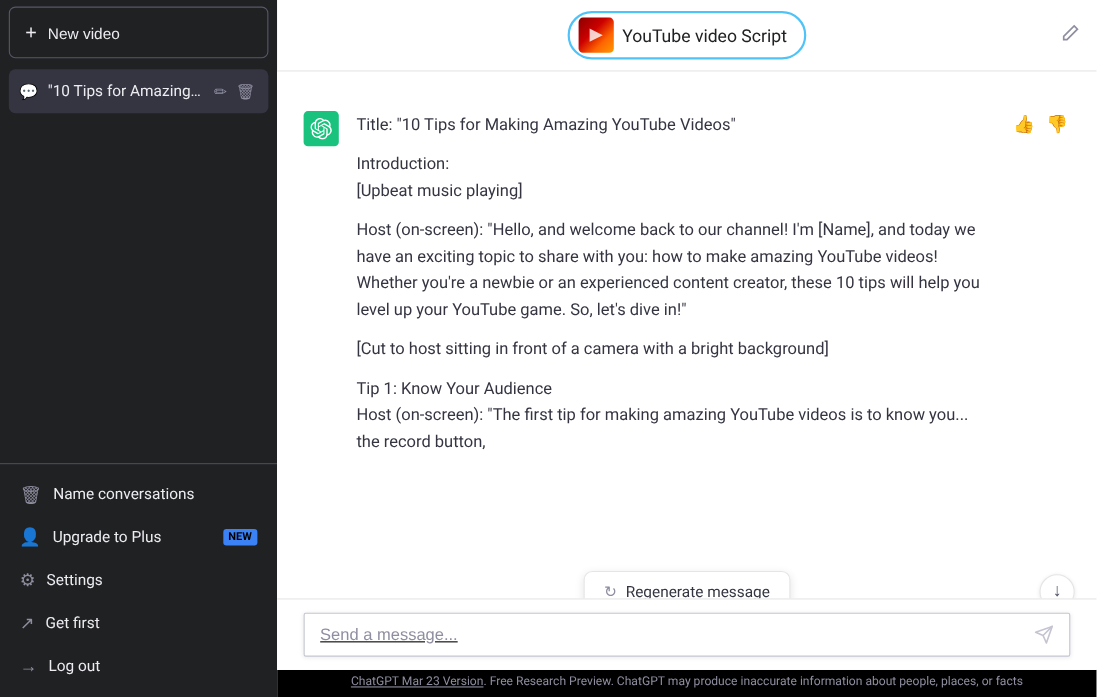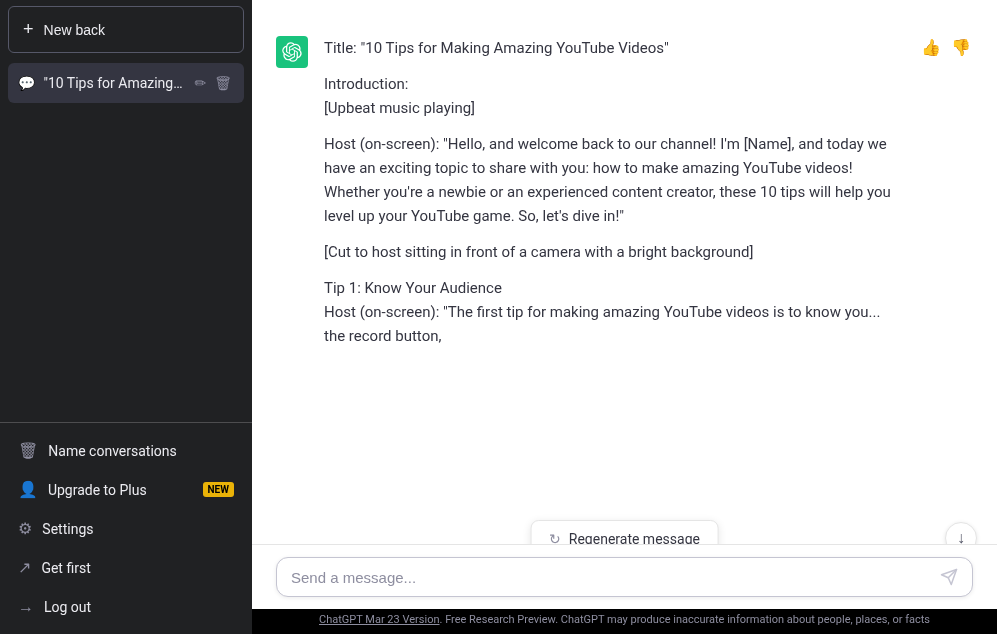--- a/index.html
+++ b/index.html
@@ -58,21 +58,21 @@
       align-items: center;
       gap: 10px;
       padding: 10px 10px;
       border-radius: 6px;
       color: #ececf1;
       font-size: 14px;
       cursor: pointer;
     }
     .sidebar-icon { font-size: 16px; color: #8e8ea0; }
     .new-badge {
-      background: #eab308;
+      background: #3b82f6;
       color: #000;
       font-size: 10px;
       font-weight: 700;
       padding: 2px 5px;
       border-radius: 3px;
       margin-left: auto;
     }
 
     
     .main {
@@ -192,24 +192,25 @@
     .input-area {
       padding: 12px 24px;
       border-top: 1px solid #e5e5e5;
       position: relative;
       background: #fff;
     }
     .input-wrapper {
       display: flex;
       align-items: center;
       border: 1px solid #c5c5d2;
-      border-radius: 12px;
+      border-radius: 2px;
       padding: 10px 14px;
       background: #fff;
       box-shadow: 0 1px 4px rgba(0,0,0,0.08);
+      text-decoration: underline;
     }
     .chat-input {
       flex: 1;
       border: none;
       outline: none;
       font-size: 15px;
       color: #343541;
       background: transparent;
     }
     .chat-input::placeholder { color: #8e8ea0; }
@@ -277,21 +278,21 @@
     ::-webkit-scrollbar { width: 6px; }
     ::-webkit-scrollbar-track { background: transparent; }
     ::-webkit-scrollbar-thumb { background: #c5c5d2; border-radius: 3px; }
   </style>
 </head>
 <body>
 
 <aside class="sidebar">
   <button class="new-chat-btn">
     <span class="plus-icon">+</span>
-    <span>New back</span>
+    <span>New video</span>
   </button>
 
   <div class="conversations">
     <div class="conversation-item">
       <span class="conv-icon">💬</span>
       <span class="conv-title">"10 Tips for Amazing Yo</span>
       <div class="conv-actions">
         <button class="conv-action-btn">✏</button>
         <button class="conv-action-btn">🗑</button>
       </div>
@@ -318,20 +319,31 @@
     </div>
     <div class="sidebar-bottom-item">
       <span class="sidebar-icon">→</span>
       <span>Log out</span>
     </div>
   </div>
 </aside>
 
 <main class="main">
 
+  <header class="header">
+    <div class="header-title-wrap">
+      <div class="header-thumbnail"></div>
+      <span class="header-title-text">YouTube video Script</span>
+    </div>
+    <button class="header-edit-btn">
+      <svg width="16" height="16" viewBox="0 0 16 16" fill="none" xmlns="http://www.w3.org/2000/svg">
+        <path d="M11.5 1.5L14.5 4.5L5 14H2V11L11.5 1.5Z" stroke="#8e8ea0" stroke-width="1.5" fill="none"></path>
+      </svg>
+    </button>
+  </header>
 
   <div class="chat-area">
     <div class="message">
       <div class="message-avatar">
         <svg width="20" height="20" viewBox="0 0 41 41" fill="none" xmlns="http://www.w3.org/2000/svg">
           <path d="M37.532 16.87a9.963 9.963 0 00-.856-8.184 10.078 10.078 0 00-10.855-4.835 9.964 9.964 0 00-7.504-3.336 10.079 10.079 0 00-9.612 6.977 9.967 9.967 0 00-6.664 4.834 10.08 10.08 0 001.24 11.817 9.965 9.965 0 00.856 8.185 10.079 10.079 0 0010.855 4.835 9.965 9.965 0 007.504 3.336 10.079 10.079 0 009.617-6.981 9.967 9.967 0 006.663-4.834 10.079 10.079 0 00-1.244-11.814zM22.498 37.886a7.474 7.474 0 01-4.799-1.735c.061-.033.168-.091.237-.134l7.964-4.6a1.294 1.294 0 00.655-1.134V19.054l3.366 1.944a.12.12 0 01.066.092v9.299a7.505 7.505 0 01-7.49 7.496zM6.392 31.006a7.471 7.471 0 01-.894-5.023c.06.036.162.099.237.141l7.964 4.6a1.297 1.297 0 001.308 0l9.724-5.614v3.888a.12.12 0 01-.048.103l-8.051 4.649a7.504 7.504 0 01-10.24-2.744zM4.297 13.62A7.469 7.469 0 018.2 10.333c0 .068-.004.19-.004.274v9.201a1.294 1.294 0 00.654 1.132l9.723 5.614-3.366 1.944a.12.12 0 01-.114.012L7.044 23.86a7.504 7.504 0 01-2.747-10.24zm27.658 6.437l-9.724-5.615 3.367-1.943a.121.121 0 01.114-.012l8.048 4.648a7.498 7.498 0 01-1.158 13.528v-9.476a1.293 1.293 0 00-.647-1.13zm3.35-5.043c-.059-.037-.162-.099-.236-.141l-7.965-4.6a1.298 1.298 0 00-1.308 0l-9.723 5.614v-3.888a.12.12 0 01.048-.103l8.05-4.645a7.497 7.497 0 0111.135 7.763zm-21.063 6.929l-3.367-1.944a.12.12 0 01-.065-.092v-9.299a7.497 7.497 0 0112.293-5.756 6.94 6.94 0 00-.236.134l-7.965 4.6a1.294 1.294 0 00-.654 1.132l-.006 11.225zm1.829-3.943l4.33-2.501 4.332 2.5v4.999l-4.331 2.5-4.331-2.5V18z" fill="currentColor"></path>
         </svg>
       </div>
       <div class="message-content">
         <p>Title: "10 Tips for Making Amazing YouTube Videos"</p>

